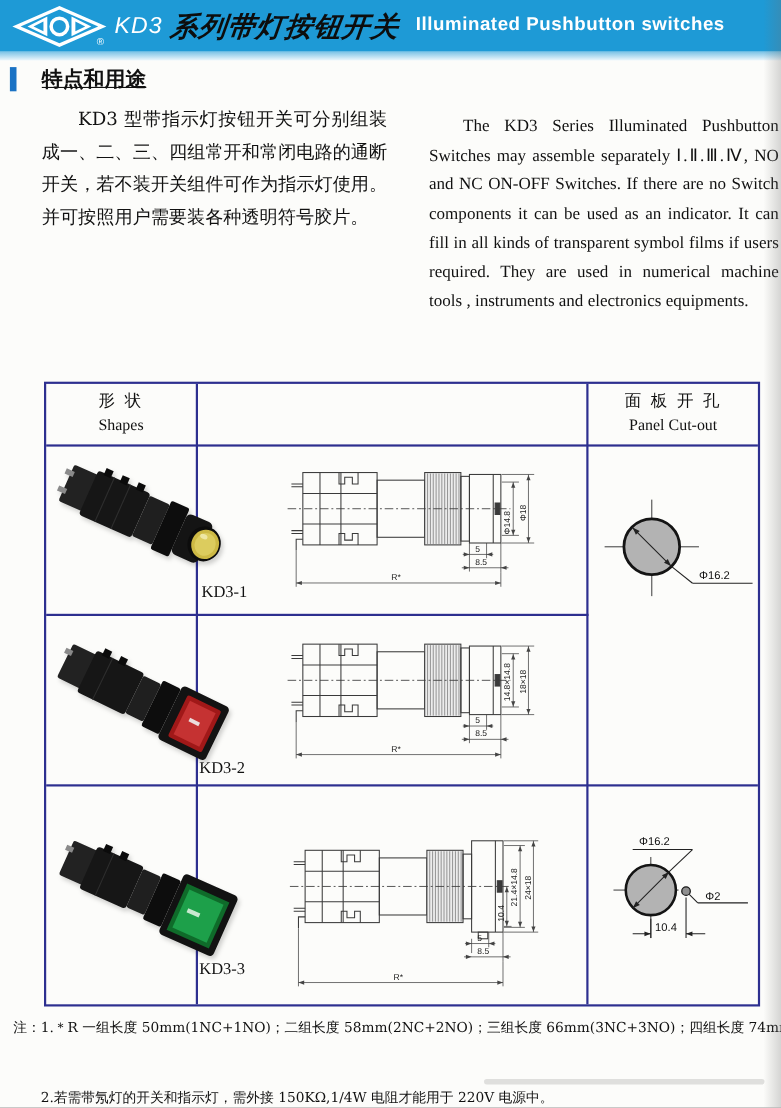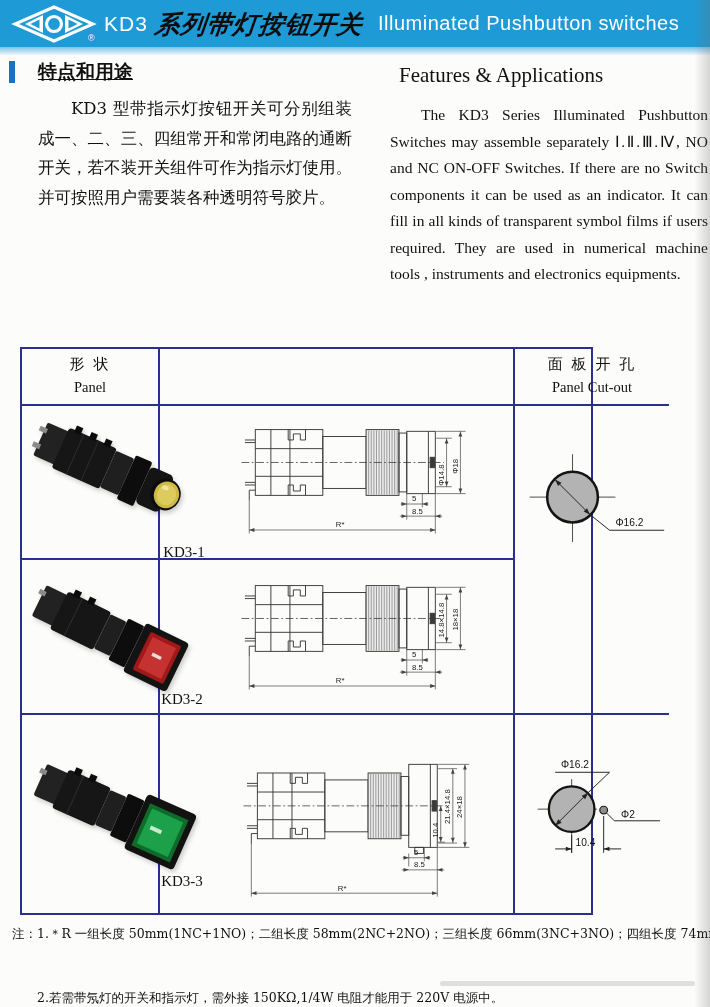--- a/index.html
+++ b/index.html
@@ -5,38 +5,38 @@
   html,body{margin:0;padding:0;background:#888;}
   .page{position:relative;width:710px;height:1007px;background:#fcfcfa;overflow:hidden;
         font-family:"Liberation Sans",sans-serif;color:#111;}
   .edge-shade{position:absolute;right:0;top:0;width:16px;height:100%;
         background:linear-gradient(to right,rgba(0,0,0,0),rgba(110,110,110,.28));pointer-events:none;}
   
   .hdr{position:absolute;left:0;top:0;width:710px;height:47px;background:#1e9ad6;}
   .hdr-fade{position:absolute;left:0;top:47px;width:710px;height:8px;
         background:linear-gradient(#7cc3e6,#eef7fc);}
   .logo{position:absolute;left:8px;top:4px;}
-  .model{position:absolute;left:104px;top:12px;color:#fff;font-size:21px;letter-spacing:1px;}
+  .model{position:absolute;left:104px;top:12px;color:#fff;font-size:21px;letter-spacing:1px;font-style:italic;}
   .tzh{position:absolute;left:155px;top:8px;color:#0d0d0d;font-size:25px;font-weight:bold;
         font-style:italic;letter-spacing:1px;transform:skewX(-6deg);
         font-family:"DejaVu Sans",sans-serif;white-space:nowrap;}
-  .ten{position:absolute;left:378px;top:12px;color:#fff;font-size:20px;letter-spacing:.5px;white-space:nowrap;}
+  .ten{position:absolute;left:378px;top:12px;color:#fff;font-size:17px;letter-spacing:.5px;white-space:nowrap;font-weight:bold;}
   
   .zh-bar{position:absolute;left:9px;top:61px;width:6px;height:22px;background:#1a72c4;}
   .zh-head{position:absolute;left:38px;top:59px;font-size:19px;font-weight:bold;
         font-family:"DejaVu Sans",sans-serif;text-decoration:underline;}
   .zh-body{position:absolute;left:38px;top:94px;width:314px;font-family:"DejaVu Serif",serif;
         font-size:16.5px;line-height:29.5px;text-align:justify;}
   .zh-body p{margin:0;text-indent:2em;}
   .en-head{position:absolute;left:399px;top:63px;font-size:21px;font-family:"Liberation Serif",serif;}
   .en-body{position:absolute;left:390px;top:102px;width:318px;font-family:"Liberation Serif",serif;
         font-size:15.5px;line-height:26.5px;text-align:justify;}
   .en-body p{margin:0;text-indent:2em;}
   
-  .tbl{position:absolute;left:20px;top:347px;width:573px;height:568px;
+  .tbl{position:absolute;left:40px;top:347px;width:651px;height:568px;
         border:2px solid #2d2f8f;box-sizing:border-box;}
   .tl{position:absolute;background:#2d2f8f;}
   .v1{left:136px;top:0;width:2px;height:564px;}
   .v2{left:491px;top:0;width:2px;height:564px;}
   .h1{left:0;top:55px;width:647px;height:2px;}
   .h2{left:0;top:209px;width:493px;height:2px;}
   .h3{left:0;top:364px;width:647px;height:2px;}
   .thc{position:absolute;top:6px;text-align:center;}
   .thc .zh{font-size:15px;font-family:"DejaVu Serif",serif;font-weight:500;letter-spacing:2px;}
   .thc .en{font-size:14.5px;font-family:"Liberation Serif",serif;margin-top:5px;}
@@ -73,35 +73,34 @@
     <span class="ten">Illuminated  Pushbutton  switches</span>
   </div>
   <div class="hdr-fade"></div>
 
   <div class="zh-bar"></div>
   <div class="zh-head">特点和用途</div>
   <div class="zh-body">
     <p>KD3 型带指示灯按钮开关可分别组装成一、二、三、四组常开和常闭电路的通断开关，若不装开关组件可作为指示灯使用。并可按照用户需要装各种透明符号胶片。</p>
   </div>
 
-  <div class="en-head">Features &amp; Applications</div>
   <div class="en-body">
     <p>The KD3 Series Illuminated Pushbutton Switches may assemble separately Ⅰ.Ⅱ.Ⅲ.Ⅳ, NO and NC ON-OFF Switches. If there are no Switch components it can be used as an indicator. It can fill in all kinds of transparent symbol films if users required. They are used in numerical machine tools , instruments and electronics equipments.</p>
   </div>
 
   <div class="tbl">
     <div class="tl v1"></div>
     <div class="tl v2"></div>
     <div class="tl h1"></div>
     <div class="tl h2"></div>
     <div class="tl h3"></div>
 
     <div class="thc c1">
       <div class="zh">形 状</div>
-      <div class="en">Panel</div>
+      <div class="en">Shapes</div>
     </div>
     <div class="thc c2">
     </div>
     <div class="thc c3">
       <div class="zh">面 板 开 孔</div>
       <div class="en">Panel Cut-out</div>
     </div>
 
     <svg class="photo" style="left:6px;top:60px;" width="170" height="122" viewBox="0 0 170 122">
       <g transform="rotate(24 85 61)">
@@ -116,21 +115,21 @@
         <line x1="60" y1="40" x2="60" y2="84" stroke="#2e2e2e"></line>
         <rect x="80" y="42" width="20" height="40" rx="2" fill="#1f1f1f"></rect>
         <rect x="100" y="38" width="18" height="48" rx="2" fill="#0d0d0d"></rect>
         <rect x="118" y="42" width="26" height="40" rx="5" fill="#141414"></rect>
         <ellipse cx="143" cy="62" rx="15" ry="16" fill="#0c0c0c"></ellipse>
         <ellipse cx="144" cy="62" rx="12.5" ry="13.5" fill="#cdb944"></ellipse>
         <ellipse cx="144" cy="62" rx="9.5" ry="10.5" fill="#dcCC5e"></ellipse>
         <ellipse cx="140" cy="56" rx="3.5" ry="2.2" fill="#f1ebb0" opacity=".85"></ellipse>
       </g>
     </svg>
-    <div class="plabel" style="left:122px;top:182px;margin-top:13px;">KD3-1</div>
+    <div class="plabel" style="left:122px;top:182px;">KD3-1</div>
 
     <svg class="dwg" style="left:216px;top:58px;" width="238" height="130" viewBox="0 0 275 150">
       <g stroke="#3a3a3a" fill="none" stroke-width="1.1">
         <line x1="8" y1="38" x2="20" y2="38"></line>
           <line x1="8" y1="41" x2="20" y2="41"></line>
         <line x1="8" y1="87" x2="20" y2="87"></line>
           <line x1="8" y1="90" x2="20" y2="90"></line>
         <rect x="20" y="26" width="78" height="76"></rect>
         <line x1="20" y1="48" x2="98" y2="48"></line>
           <line x1="20" y1="80" x2="98" y2="80"></line>

